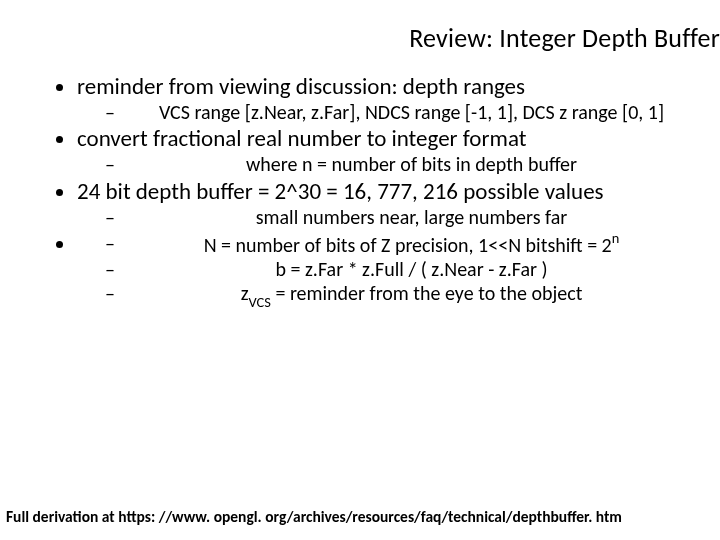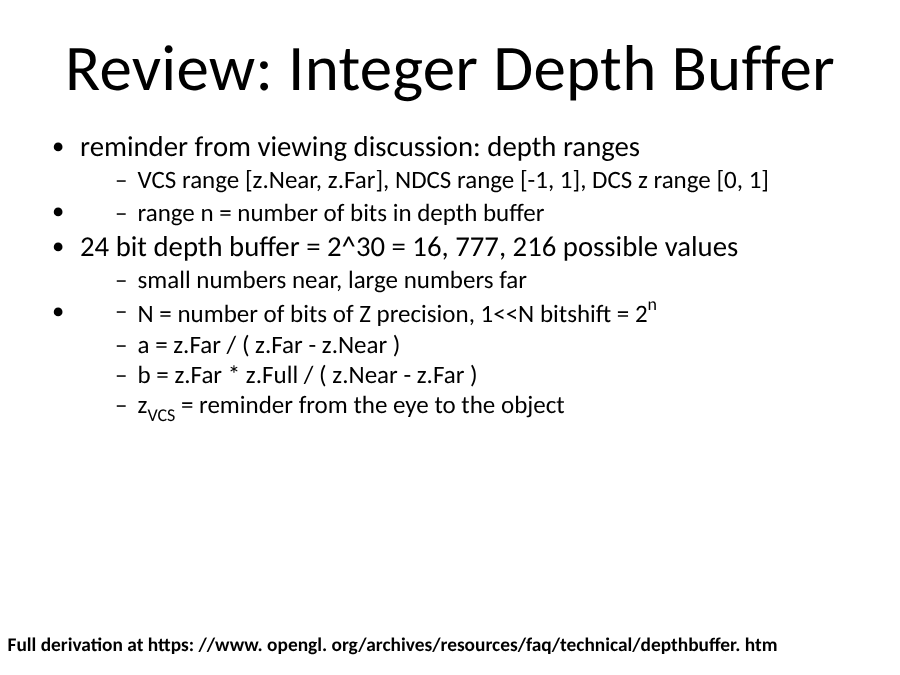--- a/index.html
+++ b/index.html
@@ -12,29 +12,29 @@
     color: #000;
     overflow: hidden;
   }
   .slide {
     position: relative;
     width: 720px;
     height: 540px;
     box-sizing: border-box;
   }
   .title {
-    text-align: center;
-    font-size: 52px;
+    text-align: right;
+    font-size: 26px;
     font-weight: 400;
     margin-top: 22px;
     margin-bottom: 18px;
     letter-spacing: 0.2px;
   }
   .body {
-    padding: 0 20px 0 28px;
+    padding: 0 20px 0 41px;
     font-size: 22px;
     line-height: 1.22;
   }
   ul.lvl1 {
     list-style: disc;
     margin: 0;
     padding-left: 36px;
   }
   ul.lvl1 > li {
     margin-bottom: 0px;
@@ -42,20 +42,21 @@
   }
   ul.lvl2 {
     list-style: none;
     margin: 0;
     padding-left: 28px;
   }
   ul.lvl2 > li {
     font-size: 20px;
     position: relative;
     padding-left: 18px;
+    text-align: center;
   }
   ul.lvl2 > li::before {
     content: "–";
     position: absolute;
     left: 0;
     top: 0;
   }
   .sub {
     font-size: 0.72em;
     vertical-align: sub;
@@ -97,36 +98,36 @@
     <ul class="lvl1">
 
       <li>
         <span>reminder from viewing discussion: depth ranges</span>
         <ul class="lvl2">
           <li>VCS range [z.Near, z.Far], NDCS range [-1, 1], DCS z range [0, 1]</li>
         </ul>
       </li>
 
       <li>
+        <span>convert fractional real number to integer format</span>
         <ul class="lvl2">
-          <li>range n = number of bits in depth buffer</li>
+          <li>where n = number of bits in depth buffer</li>
         </ul>
       </li>
 
       <li>
         <span>24 bit depth buffer = 2^30 = 16, 777, 216 possible values</span>
         <ul class="lvl2">
           <li>small numbers near, large numbers far</li>
         </ul>
       </li>
 
       <li>
         <ul class="lvl2">
           <li><span>N = number of bits of Z precision, 1&lt;&lt;N bitshift = 2</span><span class="sup">n</span></li>
-          <li>a = z.Far / ( z.Far - z.Near )</li>
           <li>b = z.Far * z.Full / ( z.Near - z.Far )</li>
           <li><span>z</span><span class="sub">VCS</span><span> = reminder from the eye to the object</span></li>
         </ul>
       </li>
 
     </ul>
   </div>
 
   <div class="footer">Full derivation at https: //www. opengl. org/archives/resources/faq/technical/depthbuffer. htm</div>
   <div class="pagenum">65</div>

